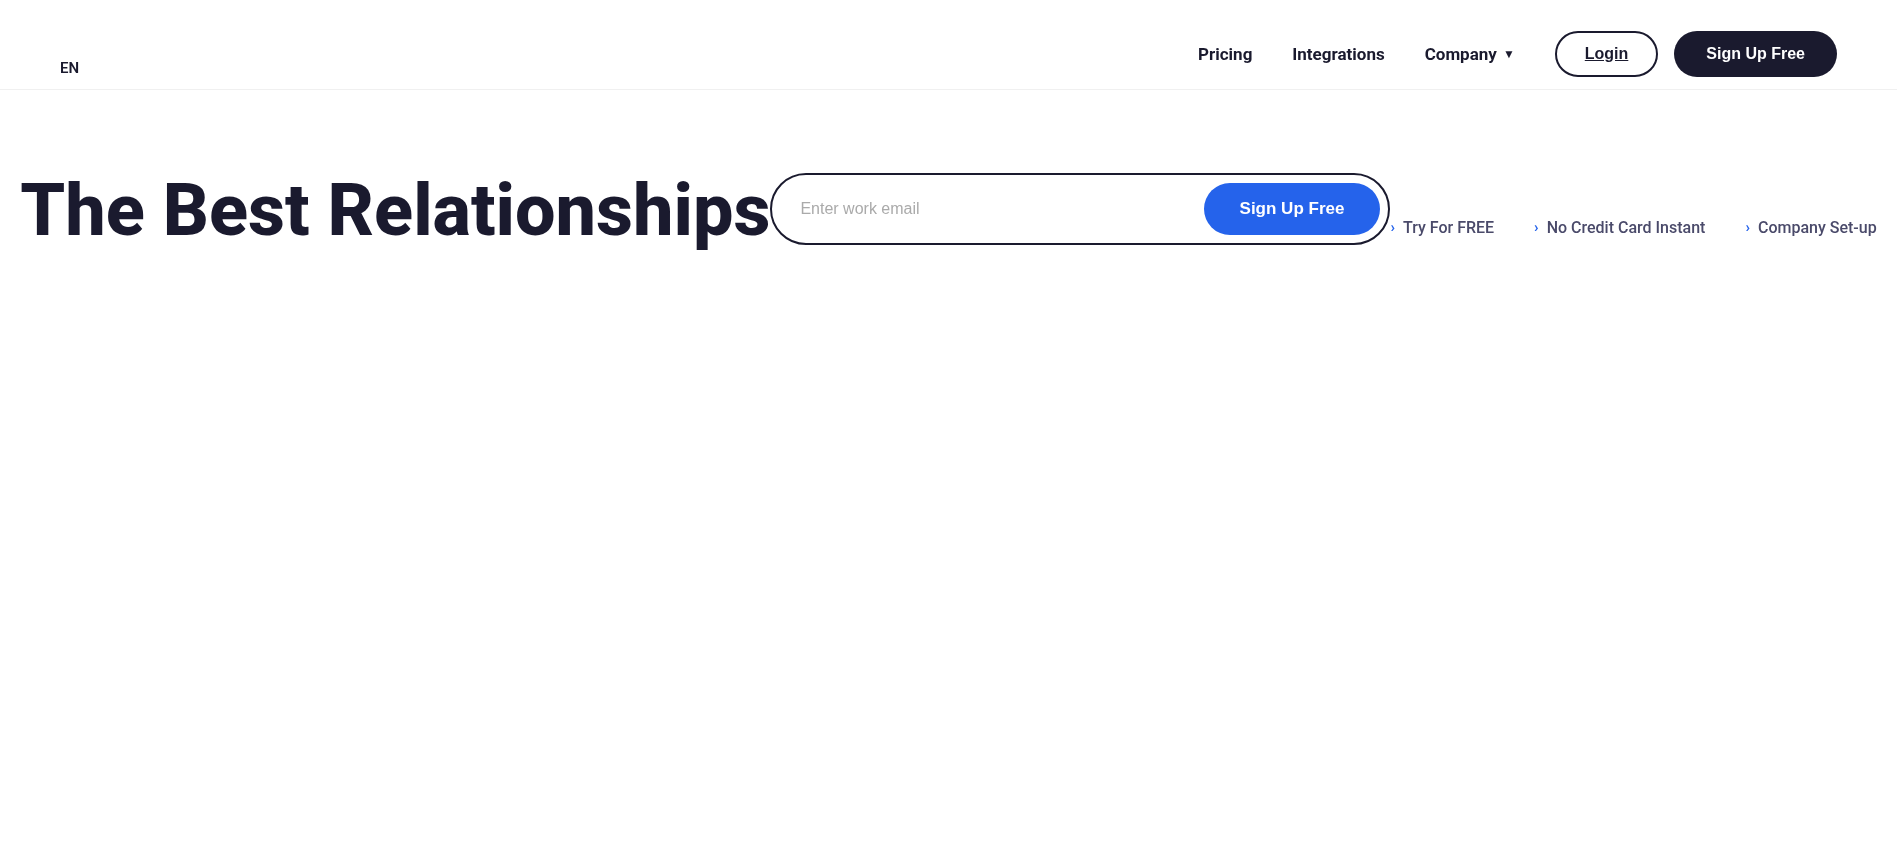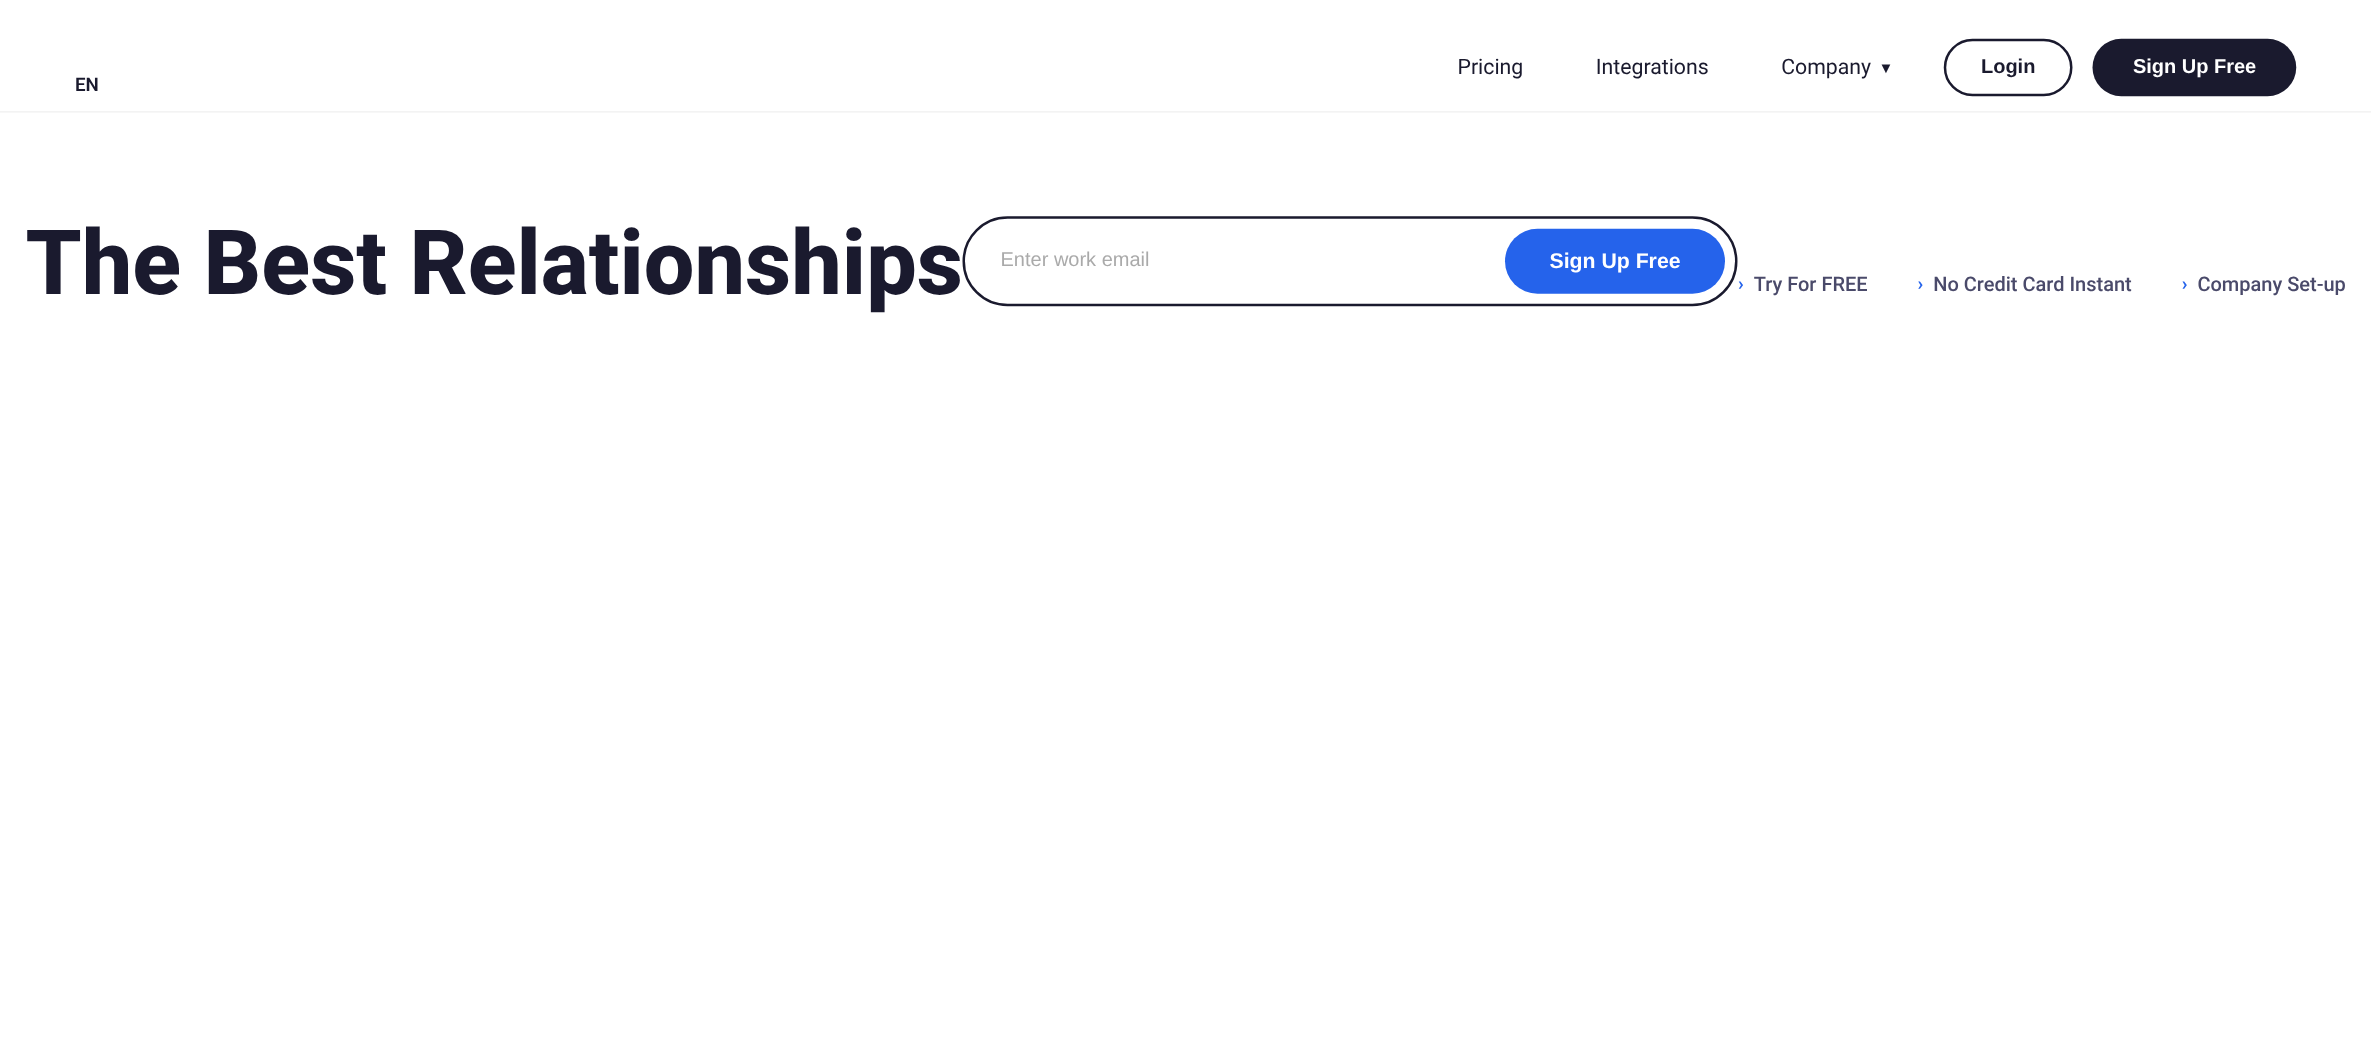--- a/index.html
+++ b/index.html
@@ -40,25 +40,24 @@
     }
 
     .navbar-right {
       display: flex;
       align-items: center;
       gap: 40px;
     }
 
     .nav-link {
       font-size: 17px;
-      font-weight: 400;
+      font-weight: 700;
       color: #1a1a2e;
       cursor: pointer;
       text-decoration: none;
-      margin-left: 18px;
     }
 
     .nav-company {
       display: flex;
       align-items: center;
       gap: 6px;
     }
 
     .chevron-down {
       font-size: 12px;
@@ -73,20 +72,21 @@
 
     .btn-login {
       padding: 12px 28px;
       border: 2px solid #1a1a2e;
       border-radius: 50px;
       background: transparent;
       font-size: 16px;
       font-weight: 600;
       color: #1a1a2e;
       cursor: pointer;
+      text-decoration: underline;
     }
 
     .btn-signup-nav {
       padding: 14px 32px;
       border-radius: 50px;
       background: #1a1a2e;
       border: none;
       font-size: 16px;
       font-weight: 600;
       color: #ffffff;

